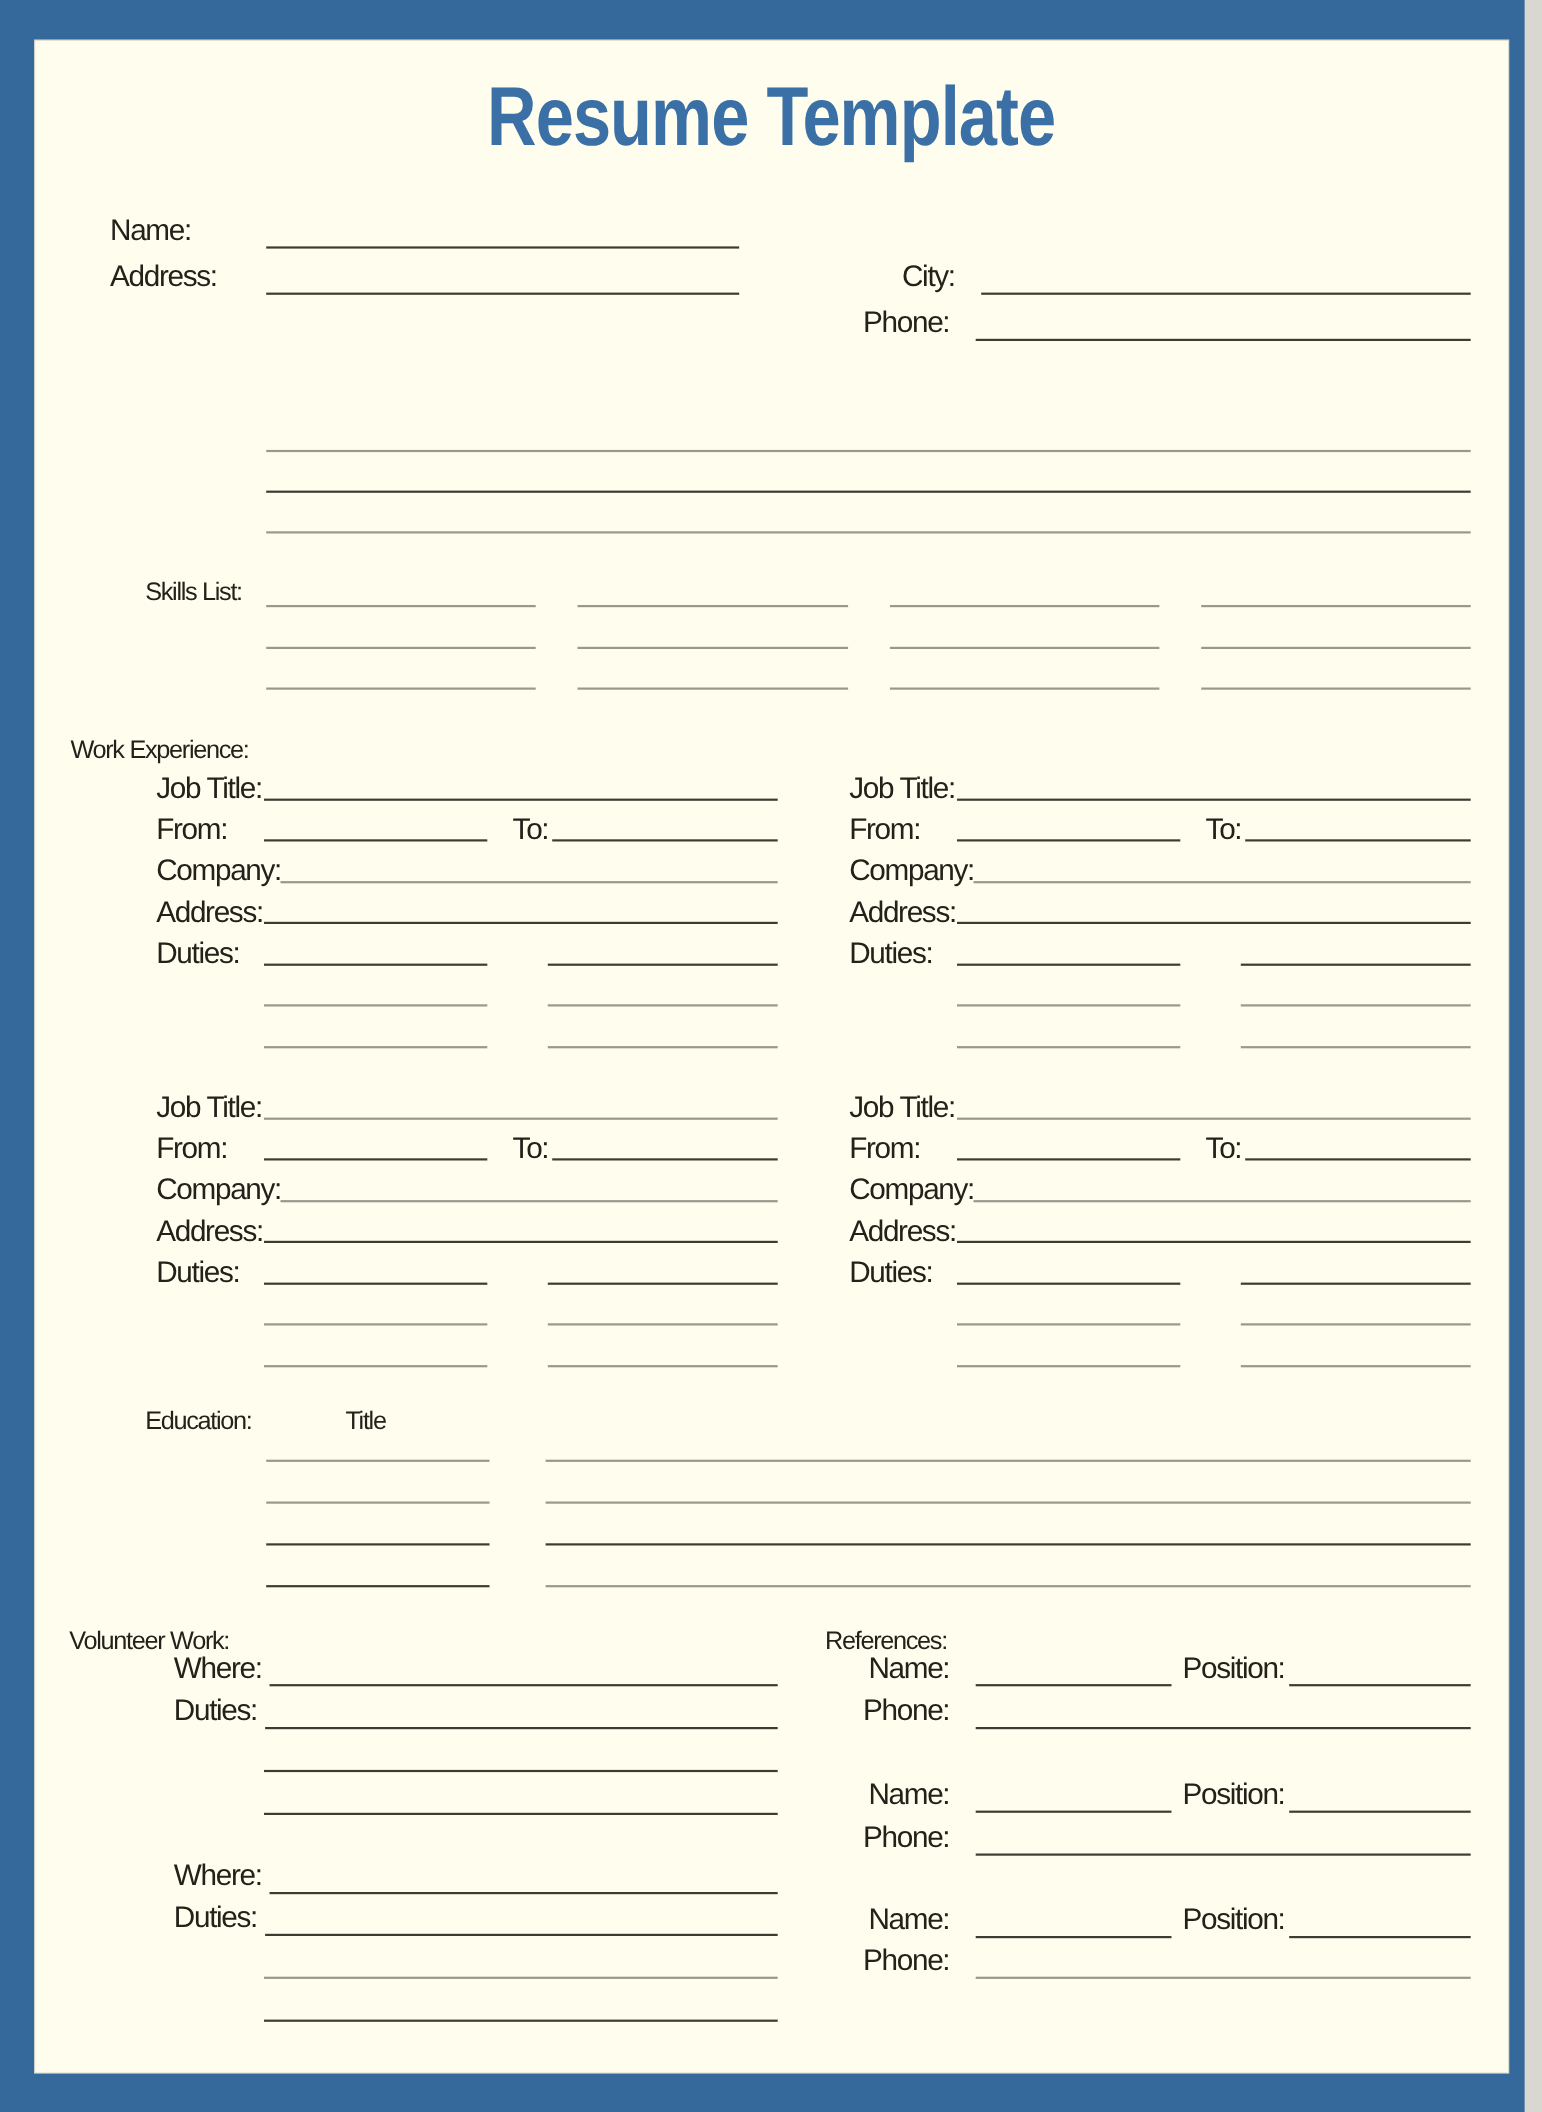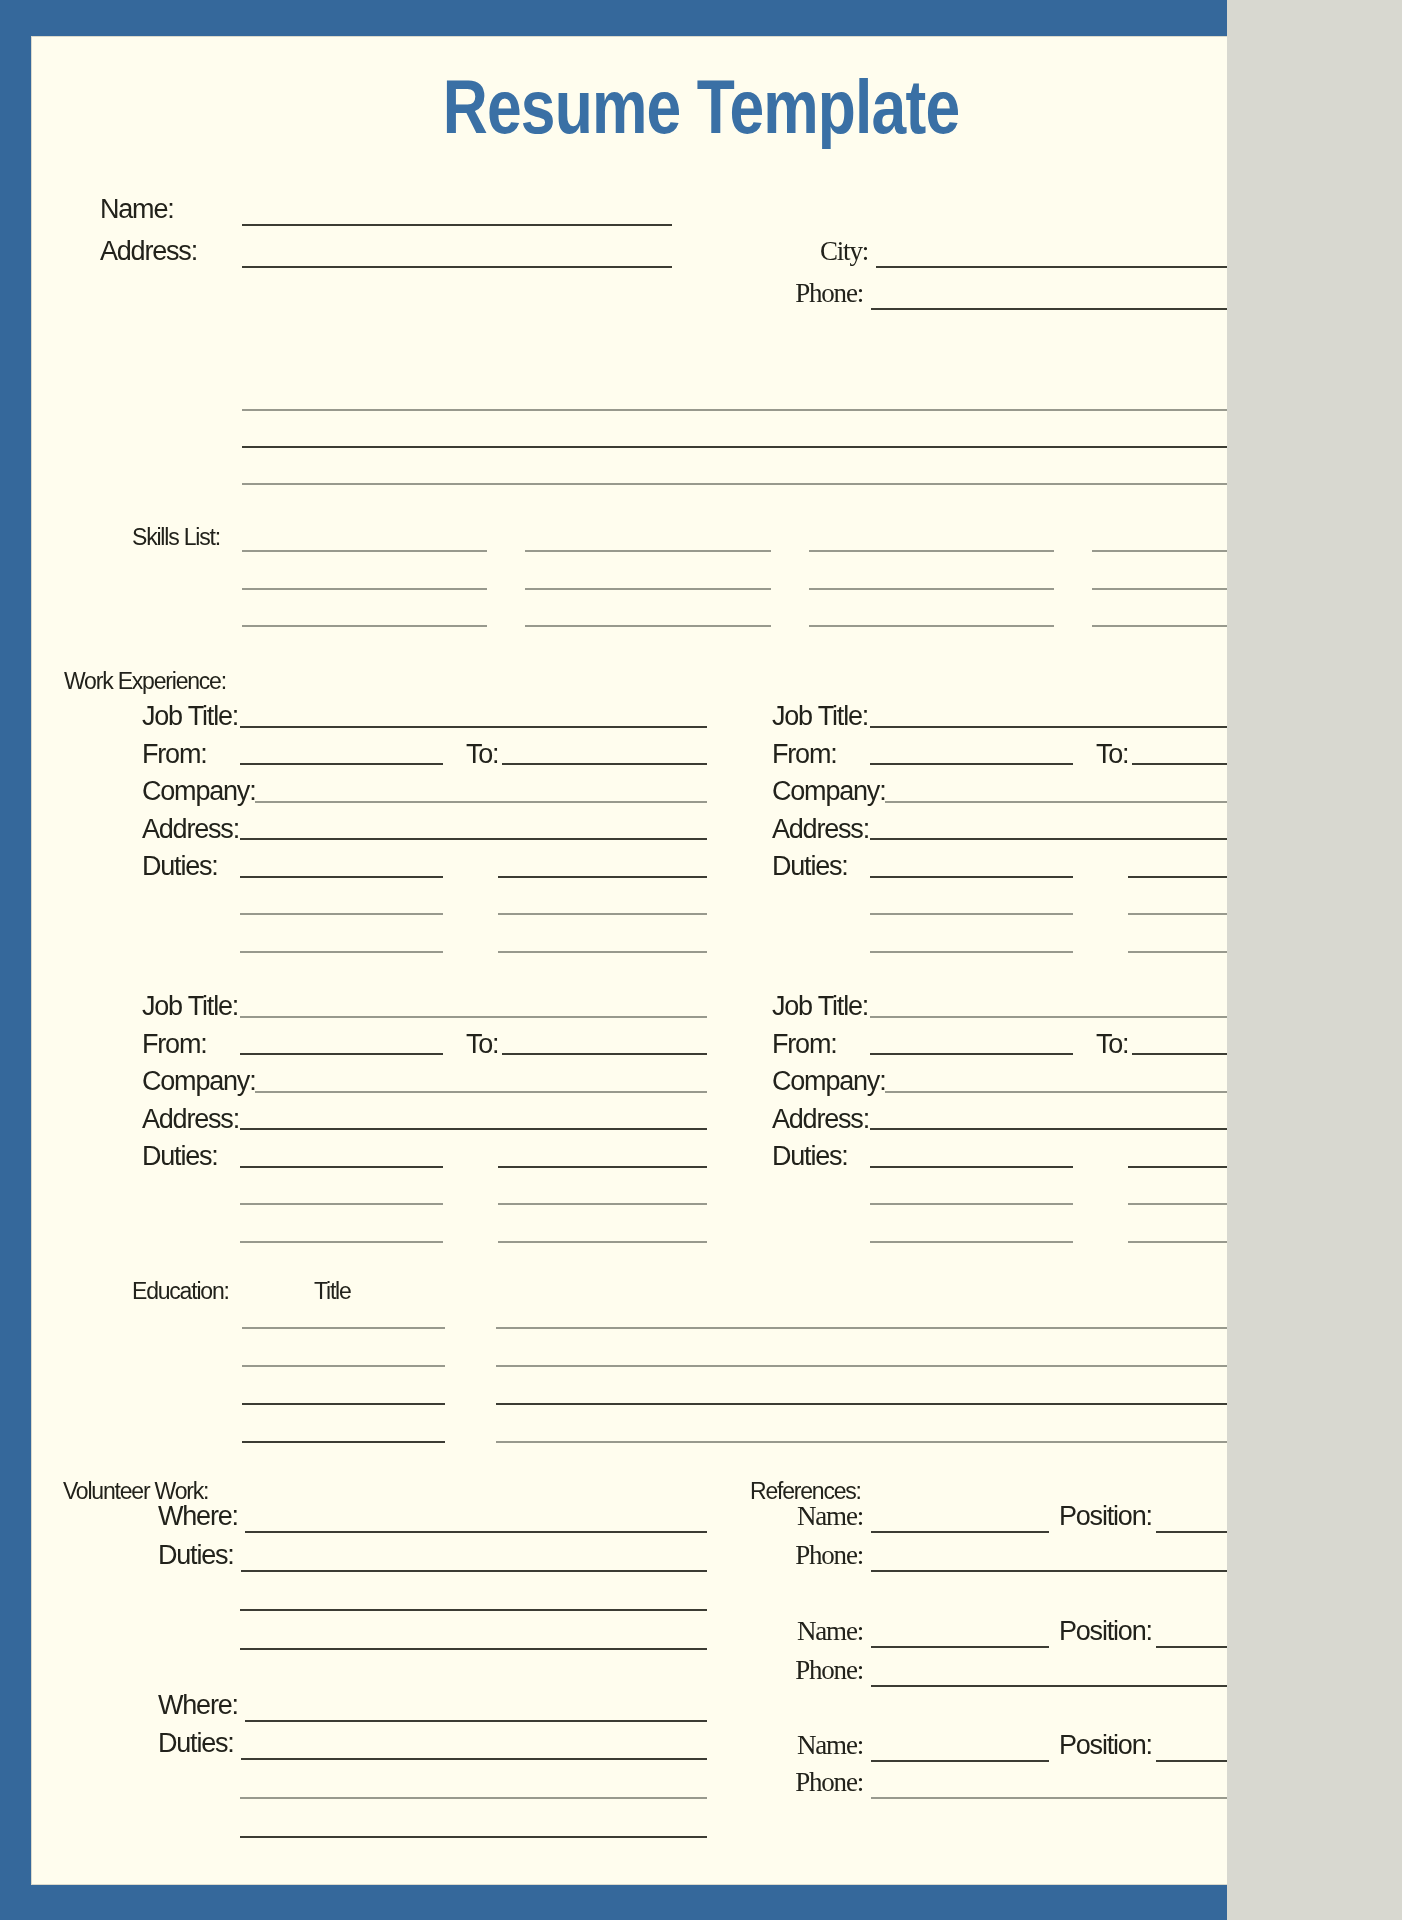--- a/index.html
+++ b/index.html
@@ -1,18 +1,18 @@
 <!DOCTYPE html>
 <html style="--border-blue: #35689b; --title-blue: #3a70a5; --paper-cream: #fffdee; --ink: #22221b; --line-dark: #3c3c33; --line-gray: #98998d;"><head>
 <meta charset="utf-8">
 <style>
   * { margin:0; padding:0; box-sizing:border-box; }
   html,body { background:#d8d8d0; }
   .page {
-    position:relative; width:1227px; height:1920px;
+    position:relative; width:1386px; height:1920px;
     background:var(--border-blue,#35689b);
     font-family:"Liberation Sans", sans-serif;
     color:var(--ink,#22221b); overflow:hidden;
   }
   .paper {
     position:absolute; left:31px; top:36px; width:1341px; height:1849px;
     background:var(--paper-cream,#fffdee);
     box-shadow: inset 0 0 0 1px rgba(150,150,140,.35);
   }
   .title {
@@ -21,21 +21,21 @@
     color:var(--title-blue,#3a70a5); letter-spacing:-1px;
     transform:scaleX(.82);
   }
   
   .fr { position:absolute; display:flex; height:34px; }
   .lbl {
     font-size:27px; line-height:1.05; letter-spacing:-1.2px;
     white-space:nowrap; color:var(--ink,#22221b); transform:translateY(3px);
   }
   .r { text-align:right; }
-  .gap8 { margin-right:8px;font-family:Liberation Serif, serif; }
+  .gap8 { margin-right:24px; }
   .gap7 { margin-right:7px; }
   .w142 { flex:0 0 142px; } .w145 { flex:0 0 145px; }
   .w98  { flex:0 0 98px; }  .w83  { flex:0 0 83px; }
   .w75  { flex:0 0 75px; }  .w68  { flex:0 0 68px; }
   .sp98 { flex:0 0 98px; }
   .ln { border-bottom:2px solid var(--line-dark,#3c3c33); flex:1 1 auto; }
   .ln.g { border-bottom-color:var(--line-gray,#98998d); }
   .ln203 { flex:0 0 203px; } .ln178 { flex:0 0 178px; }
   .ml55 { margin-left:55px; } .ml51 { margin-left:51px; }
   .tolbl { flex:0 0 30px; margin-left:23px; margin-right:4px; }

